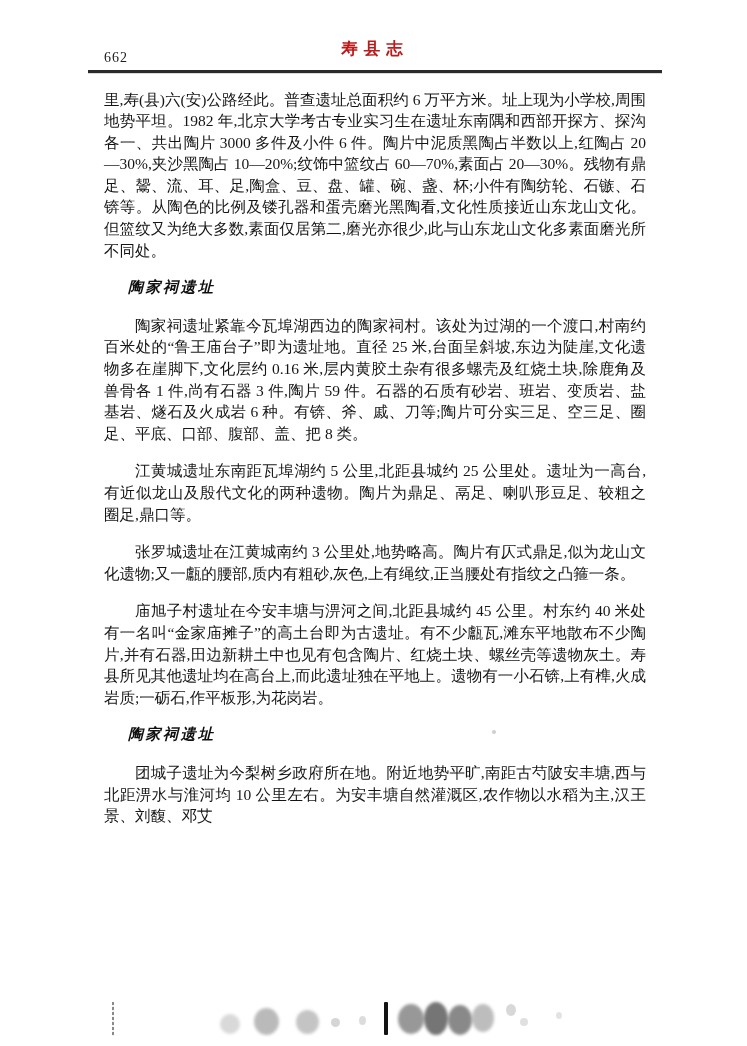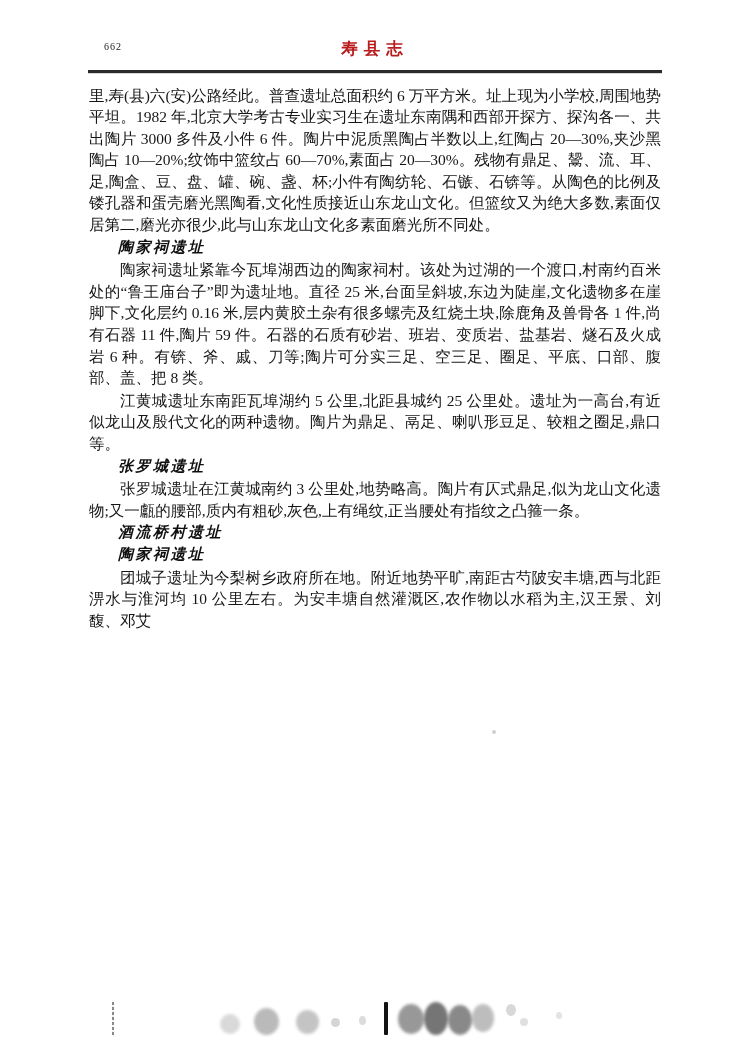--- a/index.html
+++ b/index.html
@@ -22,22 +22,22 @@
     top: 38px;
     width: 574px;
   }
   .header {
     position: relative;
     height: 26px;
   }
   .pagenum {
     position: absolute;
     left: 16px;
-    top: 3px;
-    font-size: 10px;
+    top: 12px;
+    font-size: 14px;
     letter-spacing: 1px;
     color: #1a1a1a;
   }
   .booktitle {
     display: block;
     text-align: center;
     font-size: 16.5px;
     font-weight: bold;
     letter-spacing: 6px;
     color: #b91c1c;
@@ -48,28 +48,28 @@
     margin-top: 6px;
     box-shadow: 0 1px 0 rgba(0,0,0,0.15);
   }
   .body {
     margin-top: 12px;
     font-size: 15.5px;
     line-height: 21.6px;
     text-align: justify;
   }
   .body p {
-    margin: 1px;
+    margin: 16px;
     text-indent: 2em;
   }
   .body p.no-indent {
     text-indent: 0;
   }
   .body h3 {
-    margin: 0;
+    margin: 10px;
     font-size: 15px;
     line-height: 21.6px;
     font-weight: bold;
     font-style: italic;
     text-indent: 2em;
     letter-spacing: 2.5px;
     color: #101010;
   }
   
   .artifacts { position: absolute; left: 0; top: 0; width: 747px; height: 1046px; pointer-events: none; }
@@ -112,29 +112,28 @@
     <div class="header">
       <span class="pagenum">662</span>
       <span class="booktitle">寿县志</span>
     </div>
     <div class="rule"></div>
 
     <div class="body">
       <p class="no-indent">里,寿(县)六(安)公路经此。普查遗址总面积约 6 万平方米。址上现为小学校,周围地势平坦。1982 年,北京大学考古专业实习生在遗址东南隅和西部开探方、探沟各一、共出陶片 3000 多件及小件 6 件。陶片中泥质黑陶占半数以上,红陶占 20—30%,夹沙黑陶占 10—20%;纹饰中篮纹占 60—70%,素面占 20—30%。残物有鼎足、鬶、流、耳、足,陶盒、豆、盘、罐、碗、盏、杯;小件有陶纺轮、石镞、石锛等。从陶色的比例及镂孔器和蛋壳磨光黑陶看,文化性质接近山东龙山文化。但篮纹又为绝大多数,素面仅居第二,磨光亦很少,此与山东龙山文化多素面磨光所不同处。</p>
 
       <h3>陶家祠遗址</h3>
-      <p>陶家祠遗址紧靠今瓦埠湖西边的陶家祠村。该处为过湖的一个渡口,村南约百米处的“鲁王庙台子”即为遗址地。直径 25 米,台面呈斜坡,东边为陡崖,文化遗物多在崖脚下,文化层约 0.16 米,层内黄胶土杂有很多螺壳及红烧土块,除鹿角及兽骨各 1 件,尚有石器 11 件,陶片 59 件。石器的石质有砂岩、班岩、变质岩、盐基岩、燧石及火成岩 6 种。有锛、斧、戚、刀等;陶片可分实三足、空三足、圈足、平底、口部、腹部、盖、把 8 类。</p>
+      <p>陶家祠遗址紧靠今瓦埠湖西边的陶家祠村。该处为过湖的一个渡口,村南约百米处的“鲁王庙台子”即为遗址地。直径 25 米,台面呈斜坡,东边为陡崖,文化遗物多在崖脚下,文化层约 0.16 米,层内黄胶土杂有很多螺壳及红烧土块,除鹿角及兽骨各 1 件,尚有石器 3 件,陶片 59 件。石器的石质有砂岩、班岩、变质岩、盐基岩、燧石及火成岩 6 种。有锛、斧、戚、刀等;陶片可分实三足、空三足、圈足、平底、口部、腹部、盖、把 8 类。</p>
 
       <p>江黄城遗址东南距瓦埠湖约 5 公里,北距县城约 25 公里处。遗址为一高台,有近似龙山及殷代文化的两种遗物。陶片为鼎足、鬲足、喇叭形豆足、较粗之圈足,鼎口等。</p>
 
-      <h3>张罗城遗址</h3>
       <p>张罗城遗址在江黄城南约 3 公里处,地势略高。陶片有仄式鼎足,似为龙山文化遗物;又一甗的腰部,质内有粗砂,灰色,上有绳纹,正当腰处有指纹之凸箍一条。</p>
 
+      <p>庙旭子村遗址在今安丰塘与淠河之间,北距县城约 45 公里。村东约 40 米处有一名叫“金家庙摊子”的高土台即为古遗址。有不少甗瓦,滩东平地散布不少陶片,并有石器,田边新耕土中也见有包含陶片、红烧土块、螺丝壳等遗物灰土。寿县所见其他遗址均在高台上,而此遗址独在平地上。遗物有一小石锛,上有榫,火成岩质;一砺石,作平板形,为花岗岩。</p>
 
-      <h3>酒流桥村遗址</h3>
 
 
       <h3>陶家祠遗址</h3>
       <p>团城子遗址为今梨树乡政府所在地。附近地势平旷,南距古芍陂安丰塘,西与北距淠水与淮河均 10 公里左右。为安丰塘自然灌溉区,农作物以水稻为主,汉王景、刘馥、邓艾</p>
     </div>
   </div>
 
   <div class="artifacts">
     <div class="hairline"></div>
     <div class="smudge" style="left:220px; top:1014px; width:20px; height:20px; opacity:.22;"></div>

